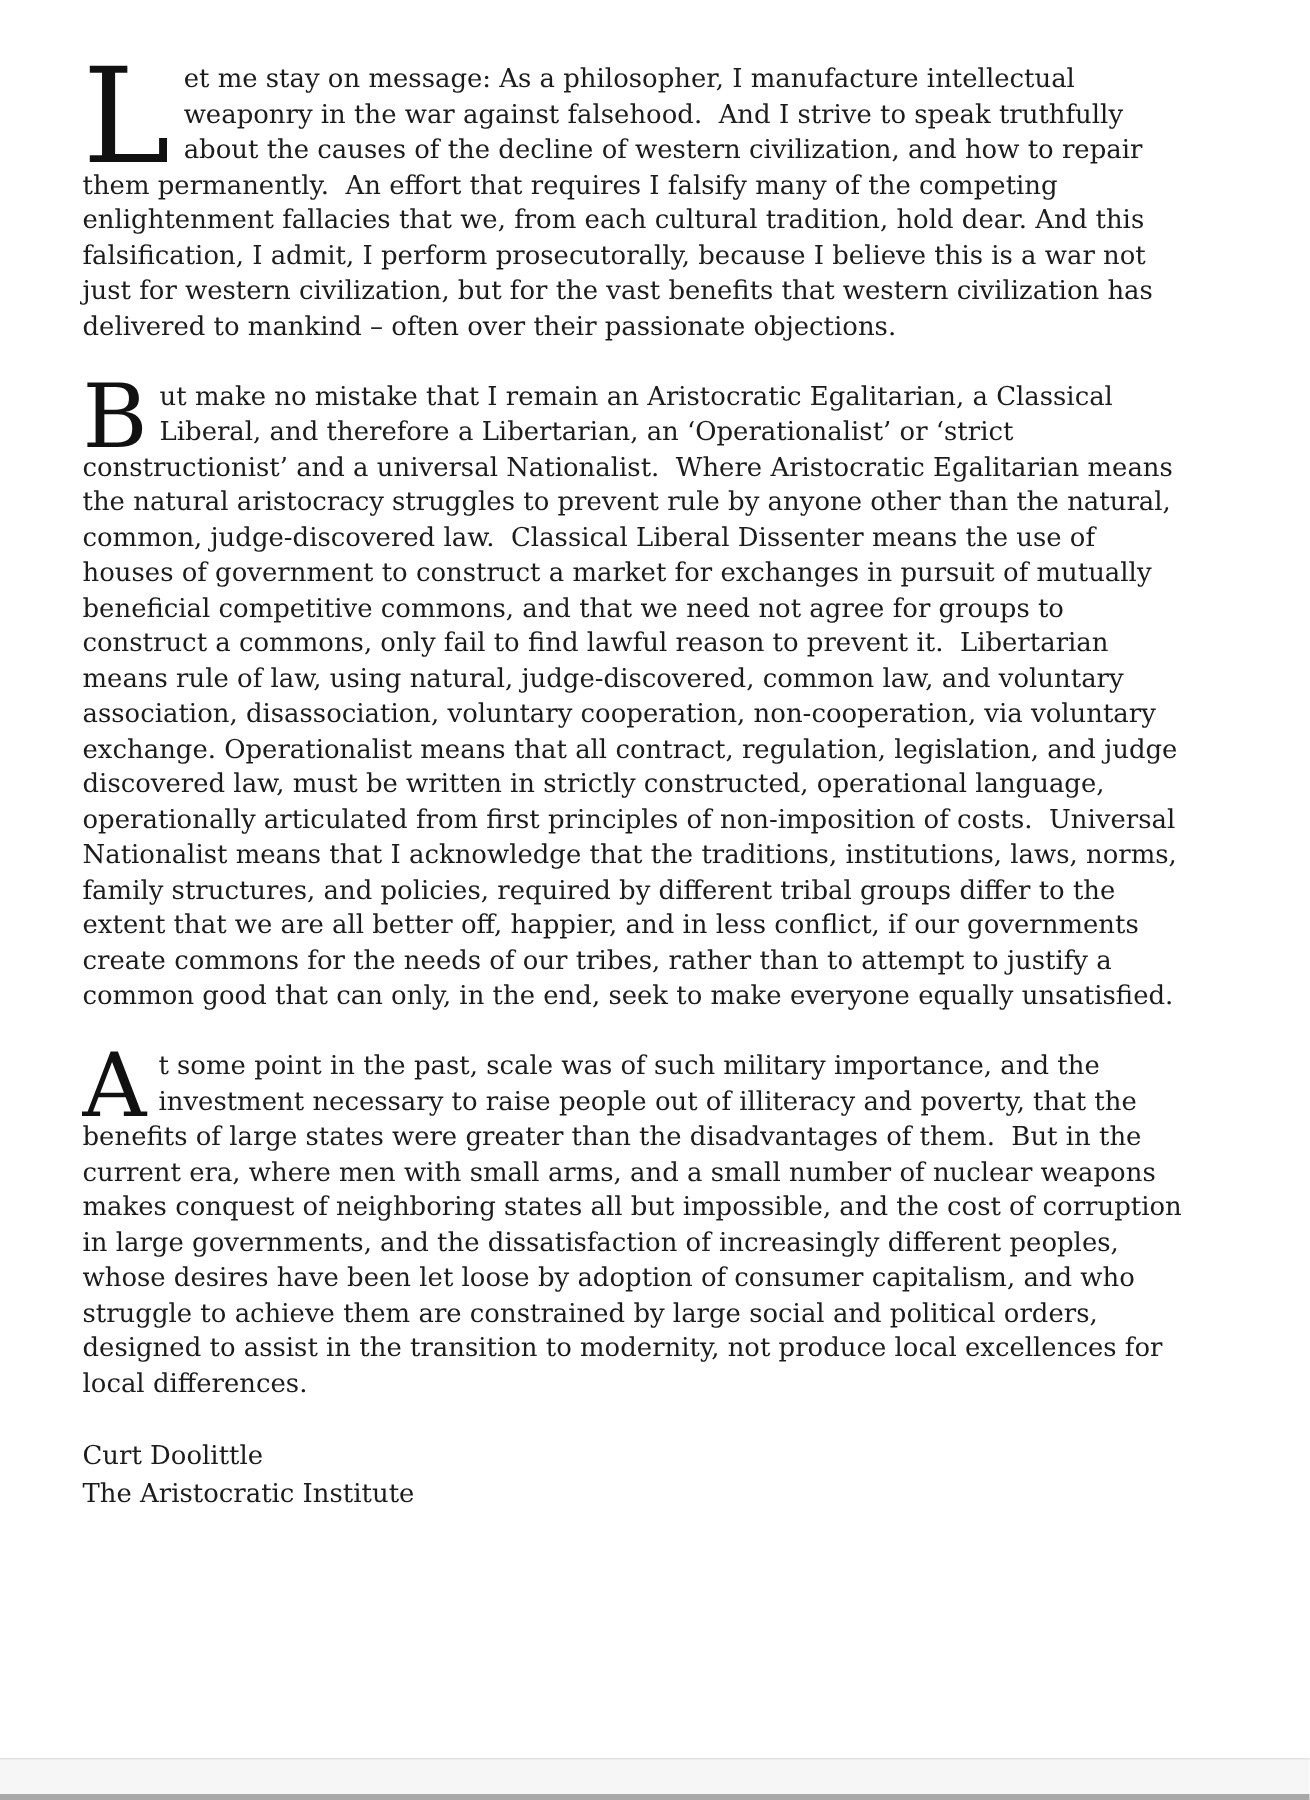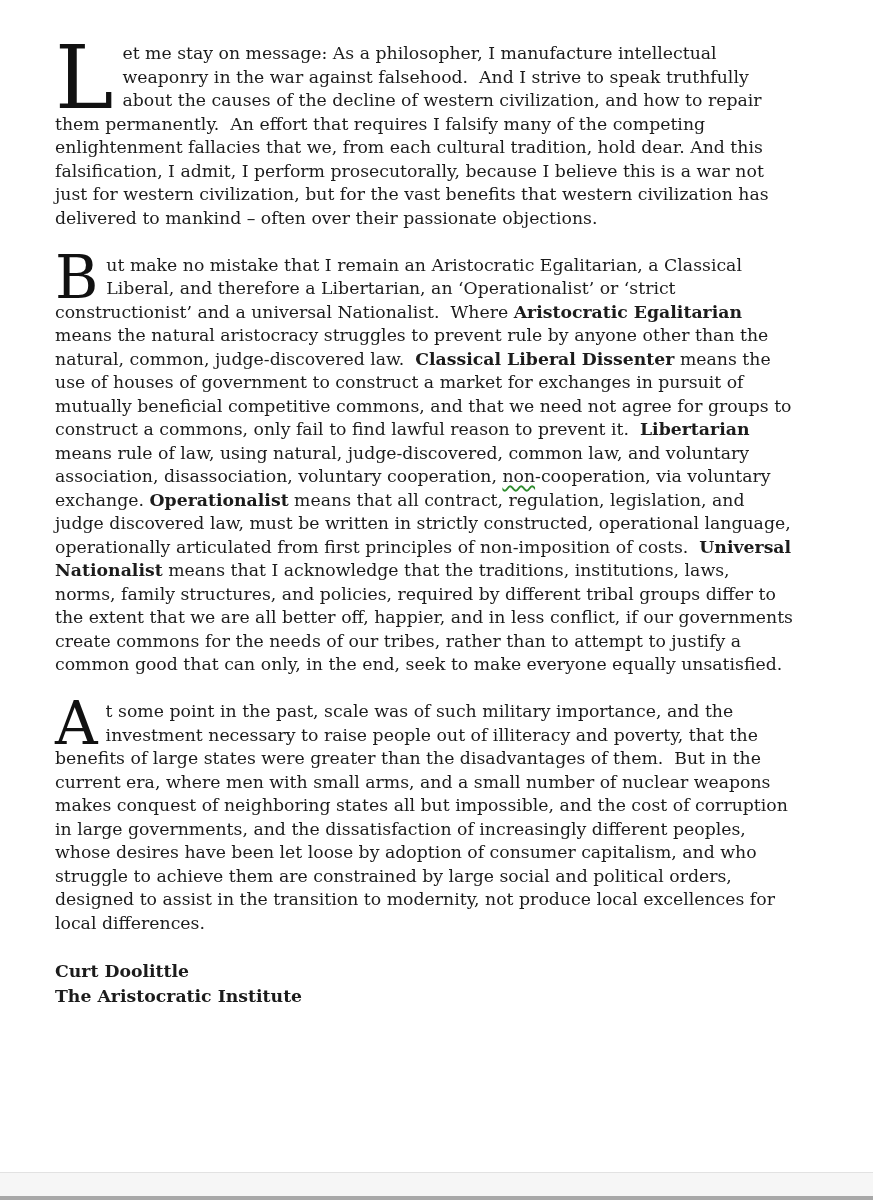--- a/index.html
+++ b/index.html
@@ -35,33 +35,31 @@
   .dropcap.lines-3 {
     font-size: 88px;
     line-height: 67px;
     margin: 2px 9px 0 0;
   }
   .dropcap.lines-2 {
     font-size: 59px;
     line-height: 45px;
     margin: 1px 8px 0 0;
   }
-  .bold { font-weight: bold; }
+  .bold { font-weight: normal; }
   .squiggle {
-    text-decoration: underline;
     text-decoration-style: wavy;
     text-decoration-color: #2e8b2e;
     text-decoration-thickness: 1.5px;
     text-underline-offset: 3px;
     text-align: center;
   }
   .signature {
     margin-top: 8px;
     line-height: 25px;
-    font-weight: bold;
   }
   .bottom-bar {
     position: absolute;
     left: 0;
     bottom: 0;
     width: 100%;
     height: 23px;
     background: #f6f6f6;
     border-top: 1px solid #e2e2e2;
     border-bottom: 4px solid #a8a8a8;

